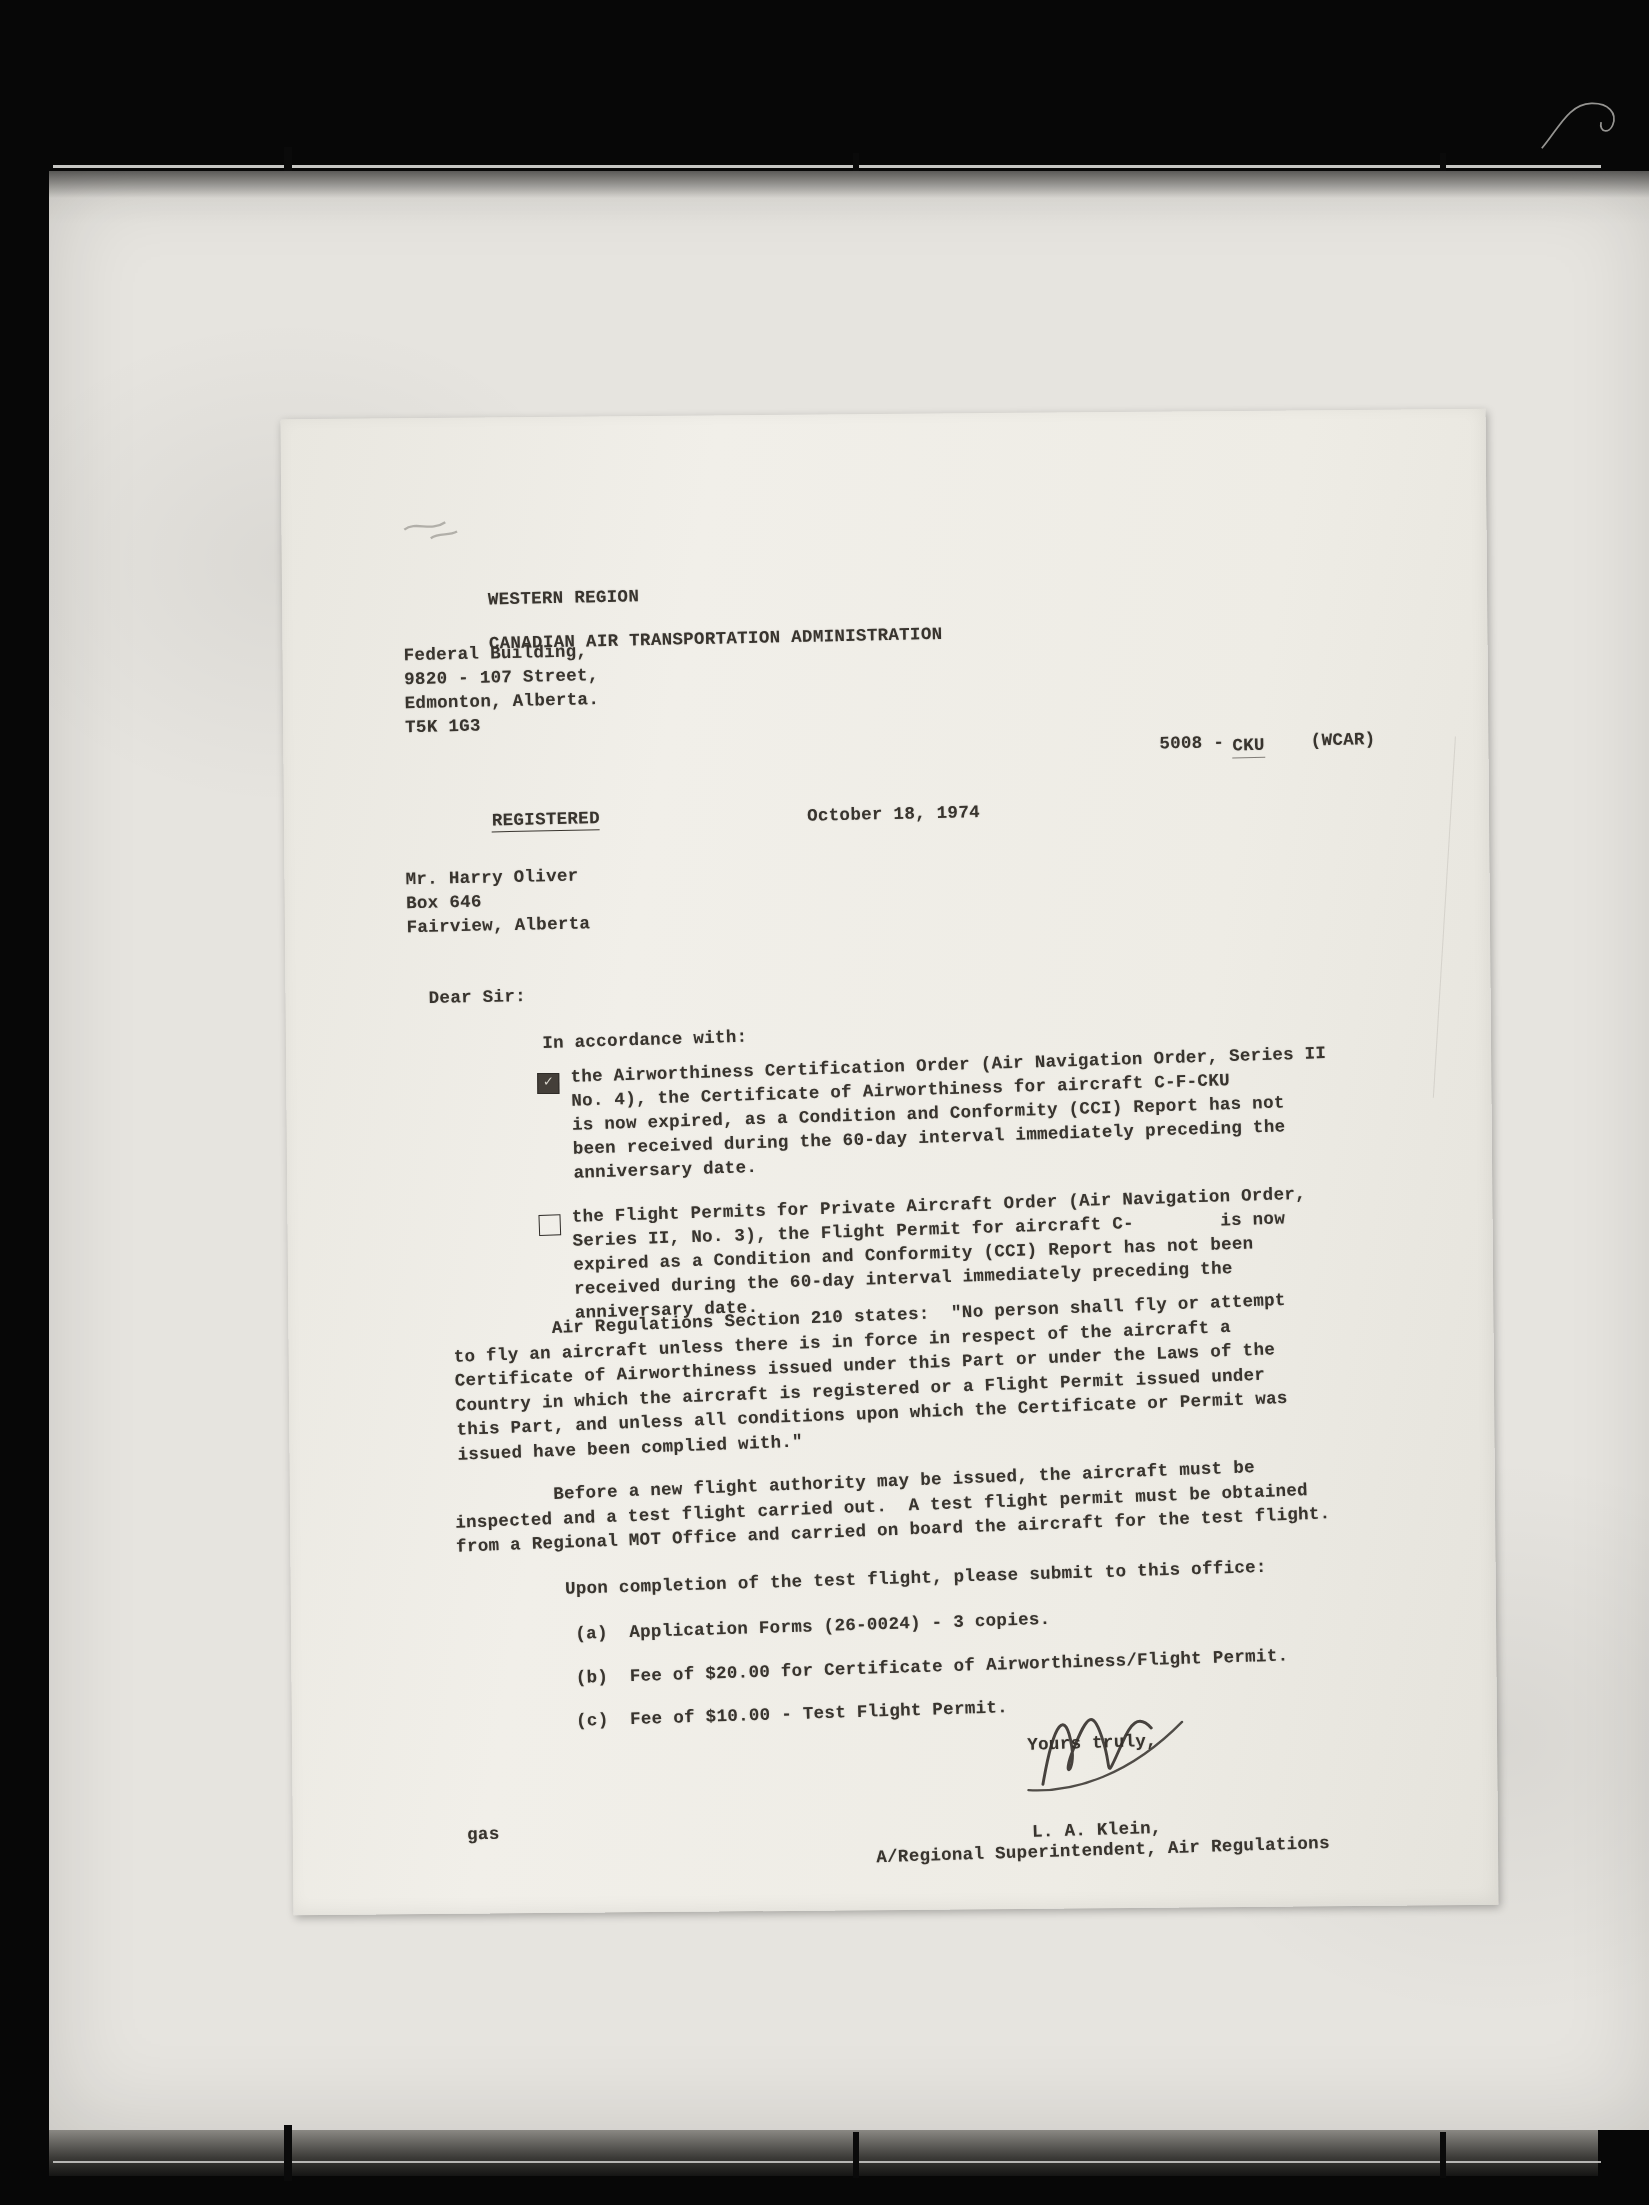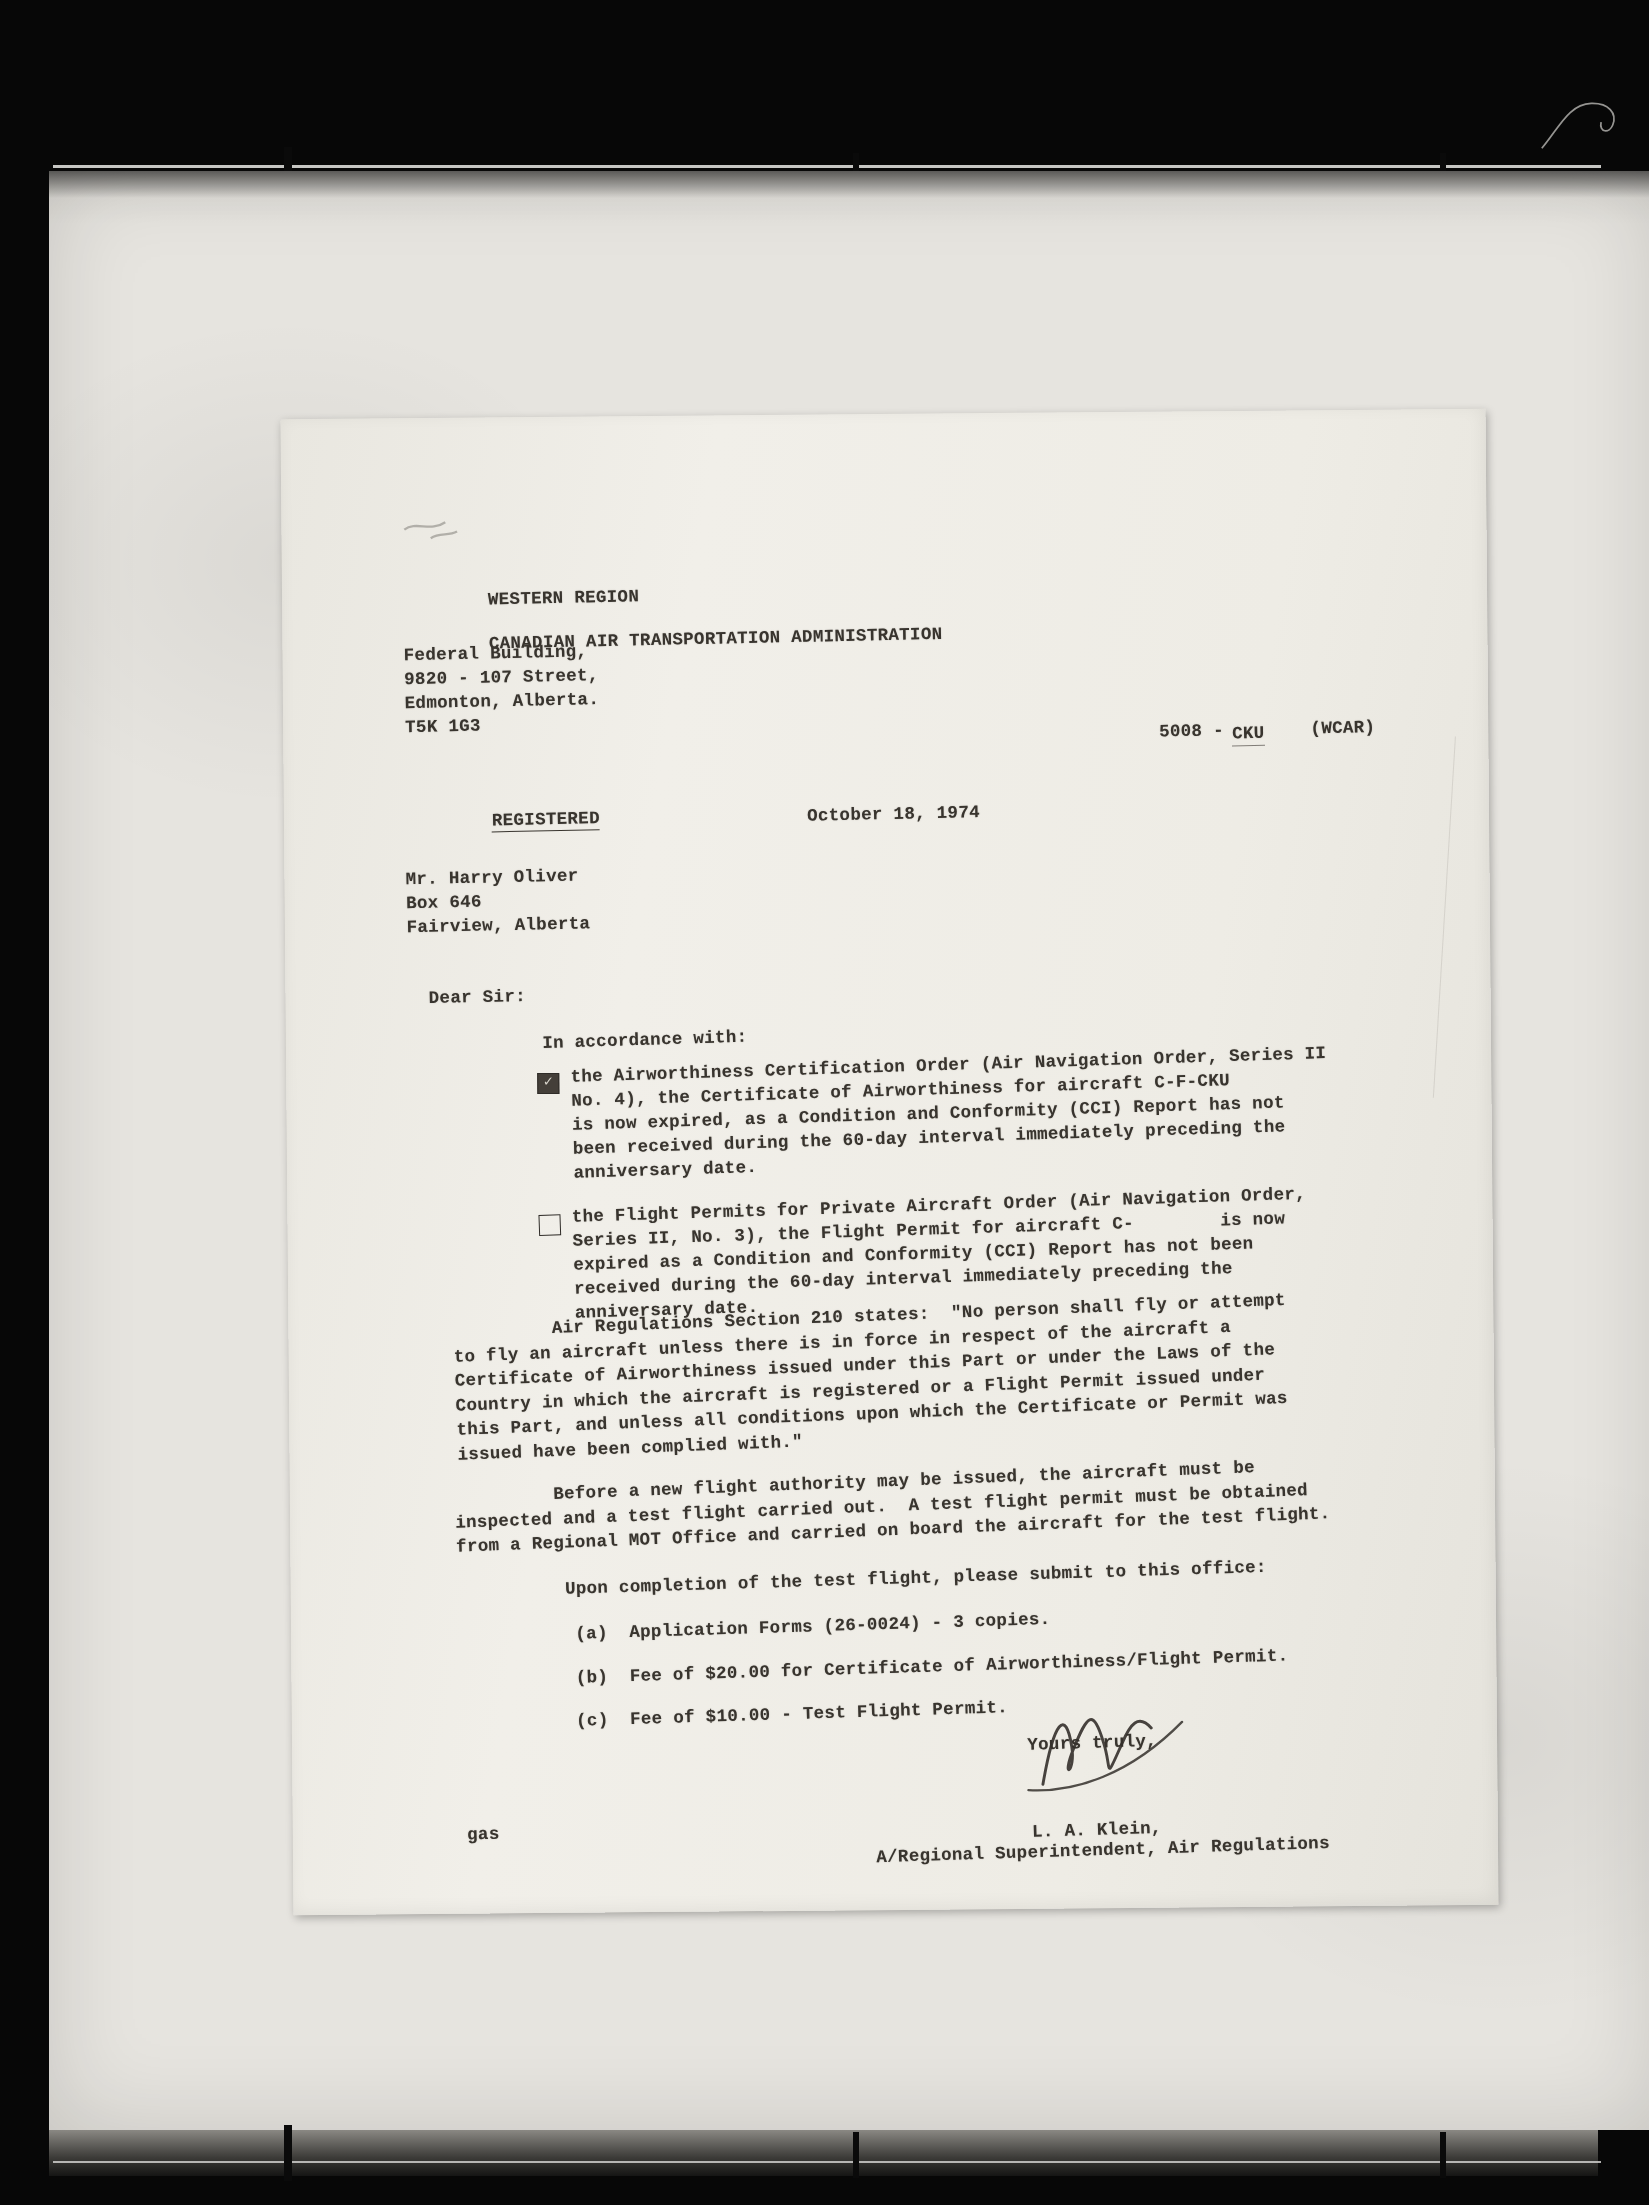--- a/index.html
+++ b/index.html
@@ -27,21 +27,21 @@
          box-shadow:1.8px 2.9px 8.2px rgba(0,0,0,0.28), inset -2.3px -3.5px 17.5px rgba(0,0,0,0.06);}
   
   .tw{position:absolute;font:bold 17.5px/24px "Liberation Mono",monospace;color:#38342e;
       white-space:pre;letter-spacing:0.3px;text-shadow:0 0 1.2px rgba(60,55,50,0.35);
       transform-origin:0 0;}
   .tilt-a{transform:rotate(-0.7deg);}
   .tilt-b{transform:rotate(-1.3deg);}
   .tilt-c{transform:rotate(-1.7deg);}
   .underline{text-decoration:none;border-bottom:1.8px solid #38342e;padding-bottom:1.2px;}
   .indent{text-indent:99px;}
-  .ref-reg{display:inline-block;transform:translateY(3.5px);margin-left:8.2px;border-bottom:1.2px solid rgba(56,52,46,.6);}
+  .ref-reg{display:inline-block;transform:translateY(3.5px);margin-left:8.2px;border-bottom:1.2px solid rgba(56,52,46,.6);margin-top:12px;}
   .ref-suffix{margin-left:46px;}
   
   .cb{position:absolute;width:20px;height:18.7px;border:1.8px solid #2f2c28;transform-origin:0 0;}
   .cb-checked{background:#443f39;color:#d9d5cc;font:bold 15px/17.5px "Liberation Mono",monospace;text-align:center;}
   .cb-empty{transform:rotate(-1.5deg);}
   
   .scratch{position:absolute;}
   .fold-line{position:absolute;width:1.2px;background:rgba(90,85,78,.14);}
 </style>
 </head>

